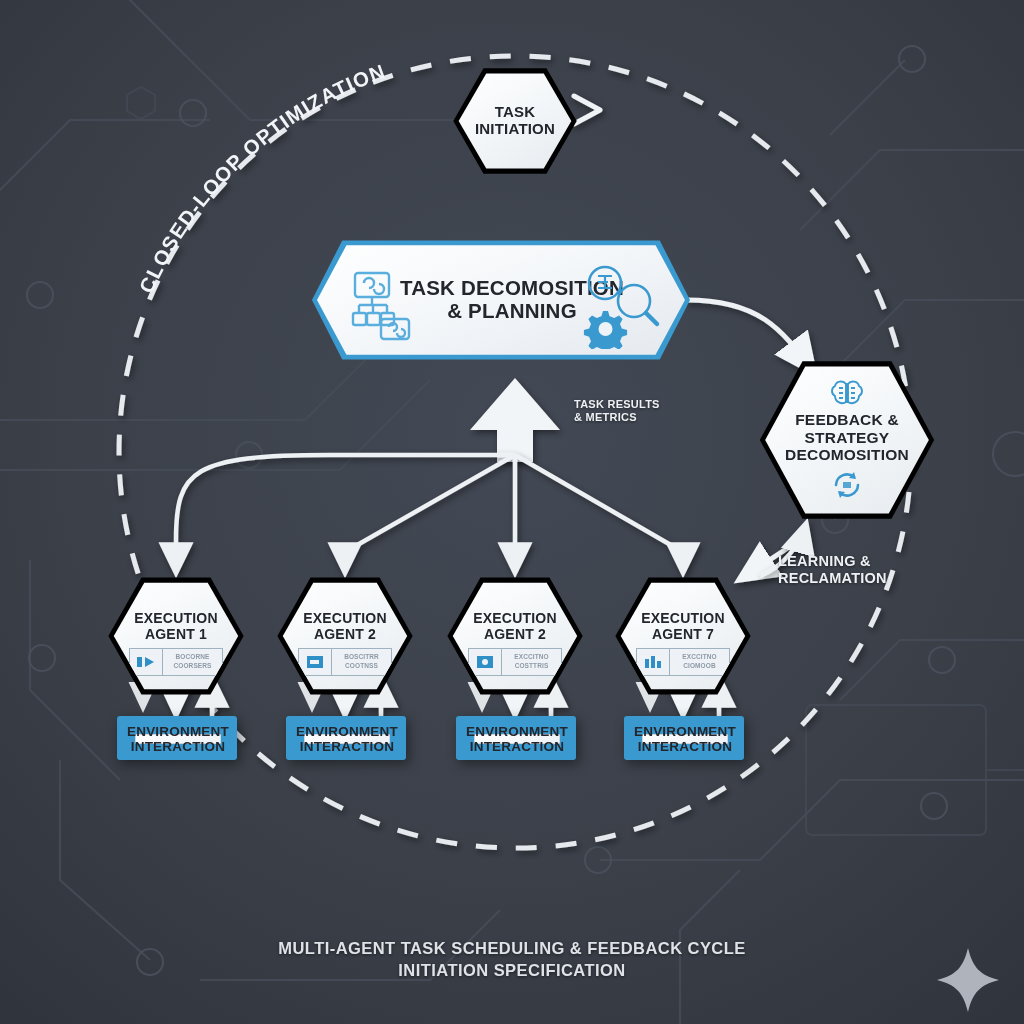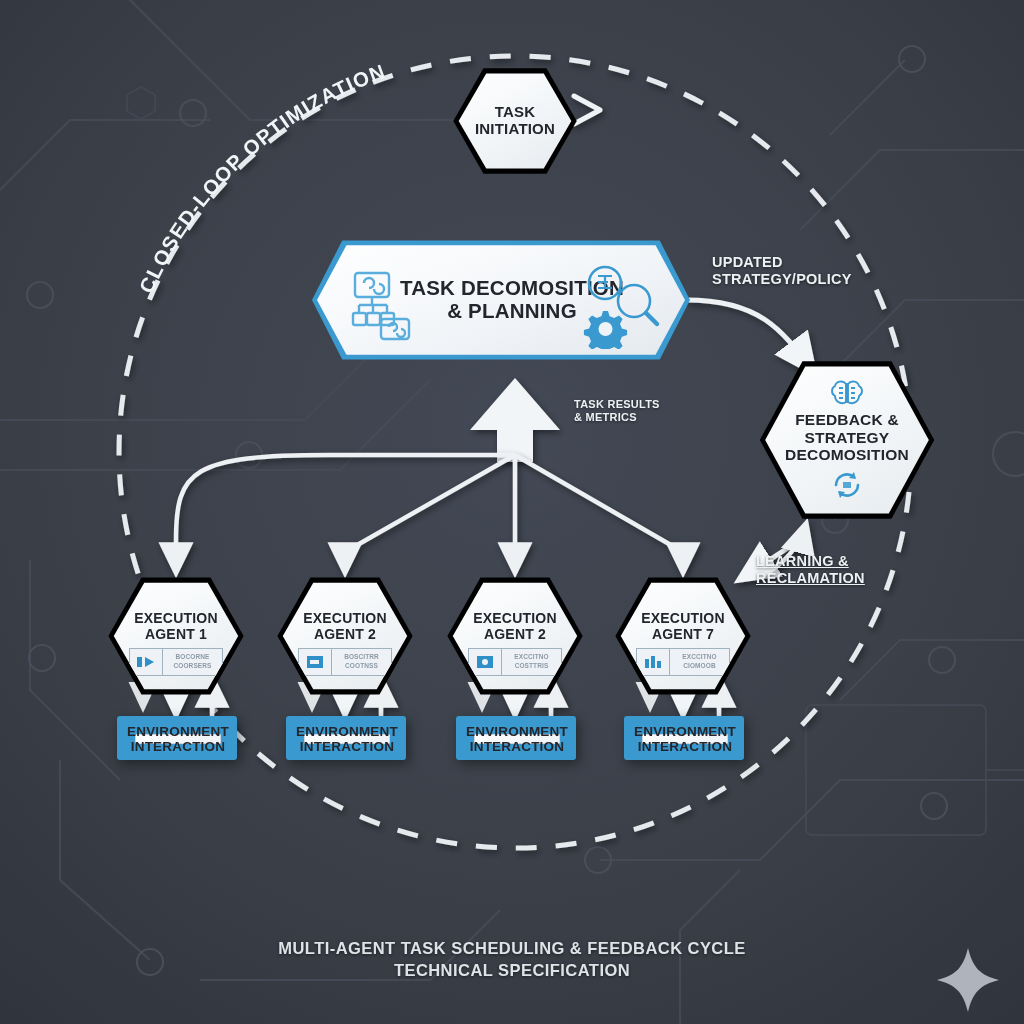--- a/index.html
+++ b/index.html
@@ -408,38 +408,34 @@
   </div>
   <div class="node envbox" style="left:624px;top:716px;width:120px;height:44px;">
     <div class="envbox-in">
       <div>
         <span>ENVIRONMENT</span><br>
         <span>INTERACTION</span>
       </div>
     </div>
   </div>
 
-  <div class="flabel" style="left:712px;top:254px;">
-    <span>UPDATED</span><br>
-    <span>STRATEGY/POLICY</span>
-  </div>
 
   <div class="flabel" style="left:574px;top:398px;font-size:11px;">
     <span>TASK RESULTS</span><br>
     <span>&amp; METRICS</span>
   </div>
 
-  <div class="flabel" style="left:756px;top:553px;text-decoration:underline;">
+  <div class="flabel" style="left:778px;top:553px;">
     <span>LEARNING &amp;</span><br>
     <span>RECLAMATION</span>
   </div>
 
   <div class="caption" style="top:938px;">
     <span>MULTI-AGENT TASK SCHEDULING &amp; FEEDBACK CYCLE</span><br>
-    <span>TECHNICAL SPECIFICATION</span>
+    <span>INITIATION SPECIFICATION</span>
   </div>
 
   <svg id="overlay" viewBox="0 0 1024 1024">
     <g>
       <path d="M968 948 C 973 968, 980 975, 999 980 C 980 985, 973 992, 968 1012
                C 963 992, 956 985, 937 980 C 956 975, 963 968, 968 948 Z" fill="#b9bec7" opacity=".92"></path>
     </g>
   </svg>
 
 </div>

